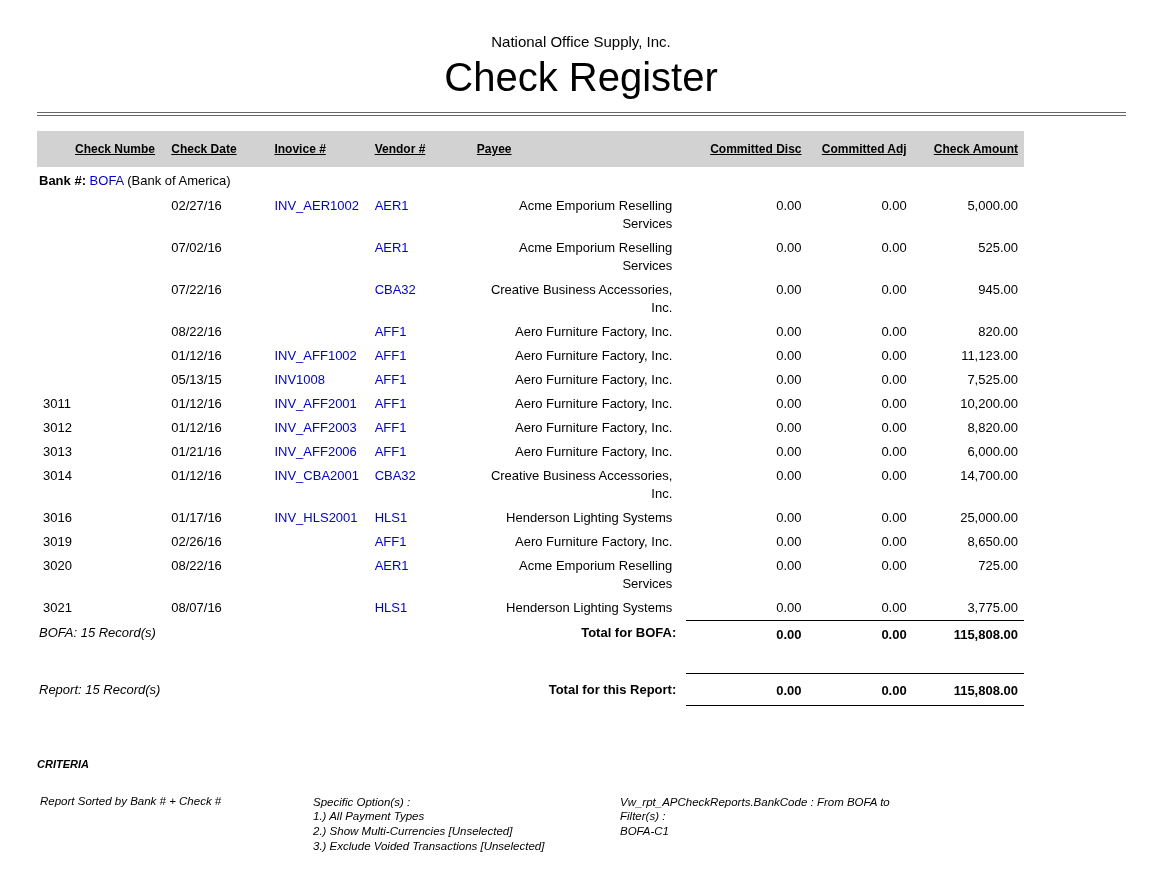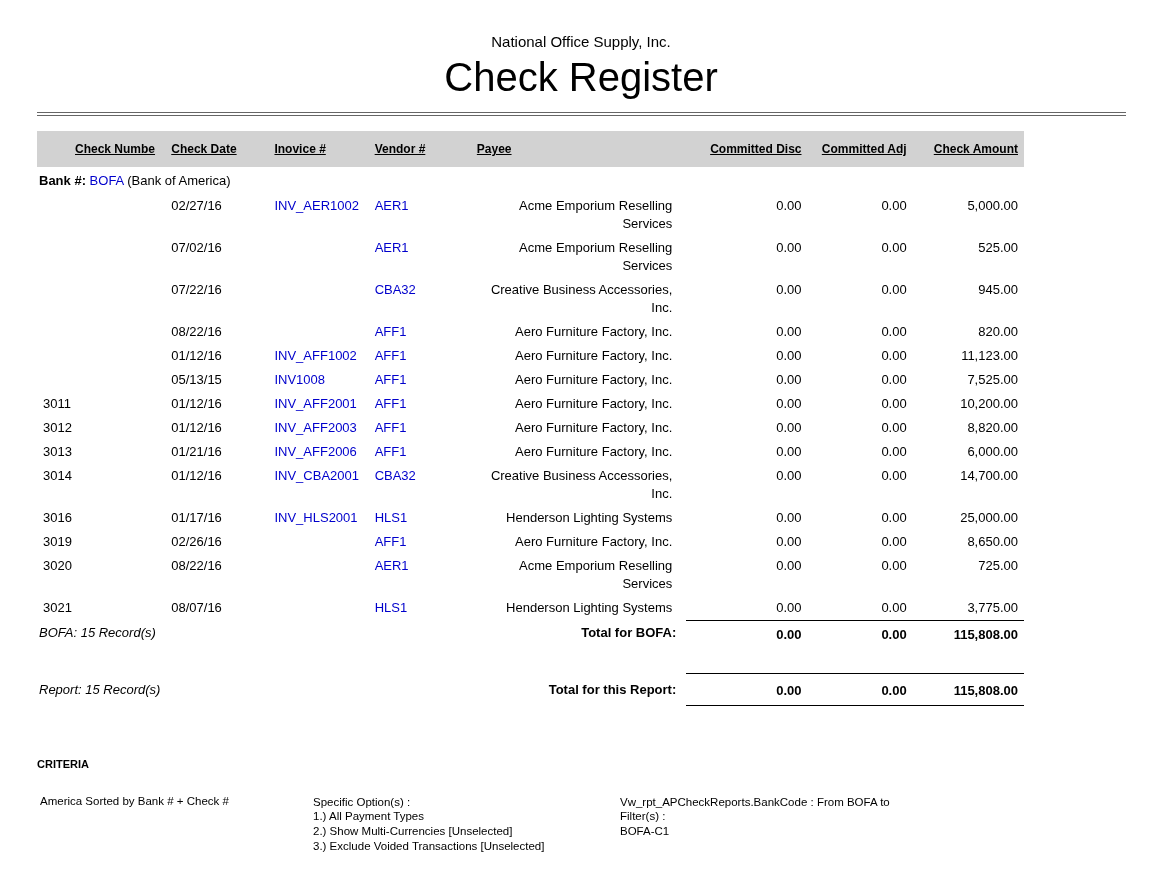--- a/index.html
+++ b/index.html
@@ -51,21 +51,21 @@
   .c-num { padding-left: 6px; }
   .c-payee { padding-right: 14px; text-align: right; }
 
   .rec-count { font-style: italic; white-space: nowrap; padding-left: 2px; }
   .total-caption { font-weight: bold; text-align: right; padding-right: 10px; white-space: nowrap; }
   .t-amt { font-weight: bold; border-top: 1px solid #000; padding-top: 5px; }
   .g-amt { font-weight: bold; border-top: 1px solid #000; border-bottom: 1px solid #000; padding-top: 8px; padding-bottom: 5px; }
   .report-total .rec-count, .report-total .total-caption { padding-top: 8px; }
   .spacer-row td { height: 26px; padding: 0; }
 
-  .criteria { margin: 52px 12px 0 37px; font-size: 11.5px; }
+  .criteria { margin: 52px 12px 0 37px; font-size: 11.5px; font-style: italic; }
   .criteria-heading { font-size: 11px; font-weight: bold; }
   .criteria-cols { display: flex; margin-top: 25px; }
   .crit-col1 { width: 276px; padding-left: 3px; }
   .crit-col2 { width: 307px; }
   .crit-col3 { width: 300px; }
   .crit-col2 div, .crit-col3 div { line-height: 14.7px; }
 </style>
 </head>
 <body>
 
@@ -264,21 +264,21 @@
         <td class="c-amt g-amt">0.00</td>
         <td class="c-amt g-amt">0.00</td>
         <td class="c-amt g-amt">115,808.00</td>
       </tr>
     </tbody>
   </table>
 
   <div class="criteria">
     <div class="criteria-heading">CRITERIA</div>
     <div class="criteria-cols">
-      <div class="crit-col1">America Sorted by Bank # + Check #</div>
+      <div class="crit-col1">Report Sorted by Bank # + Check #</div>
       <div class="crit-col2">
         <div>Specific Option(s) :</div>
         <div>1.) All Payment Types</div>
         <div>2.) Show Multi-Currencies [Unselected]</div>
         <div>3.) Exclude Voided Transactions [Unselected]</div>
       </div>
       <div class="crit-col3">
         <div>Vw_rpt_APCheckReports.BankCode :  From BOFA to</div>
         <div>Filter(s) :</div>
         <div>BOFA-C1</div>

